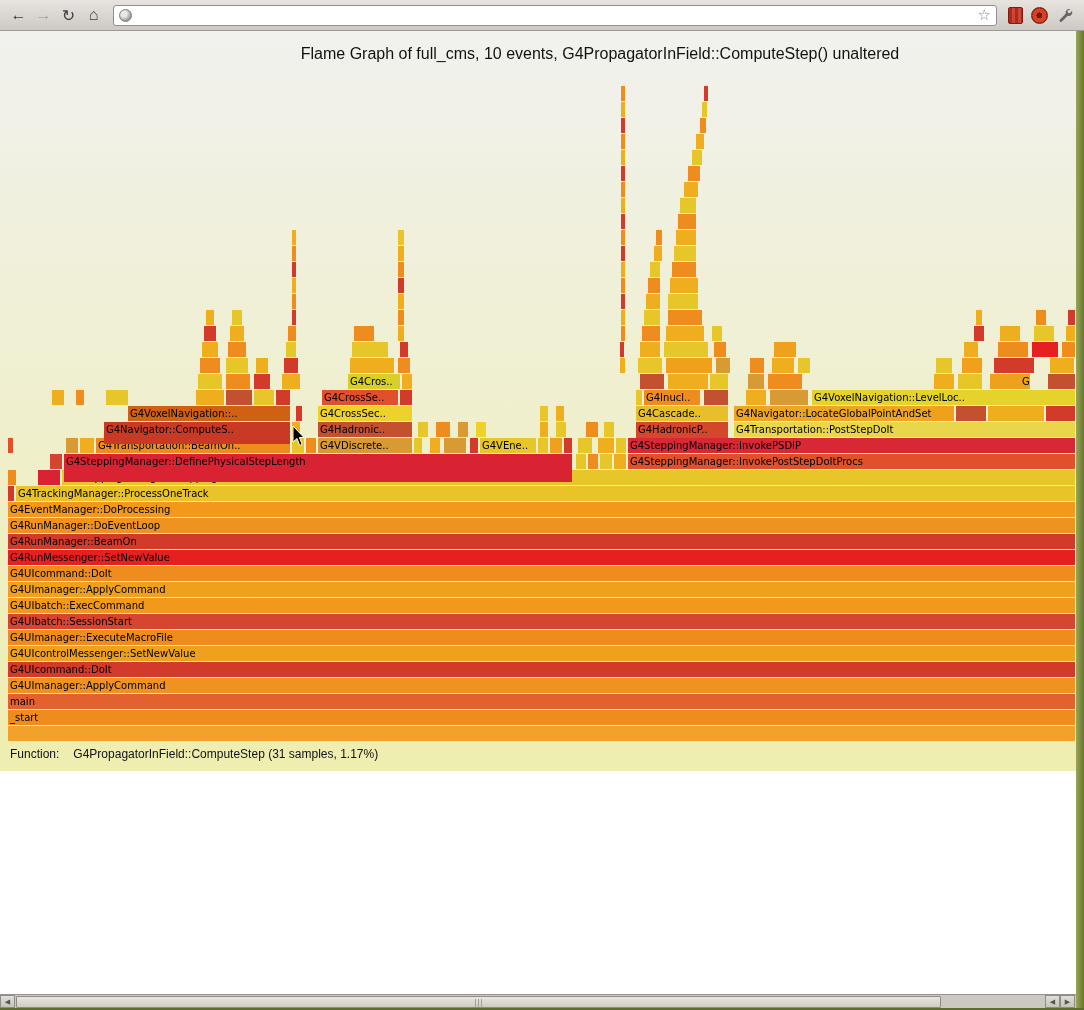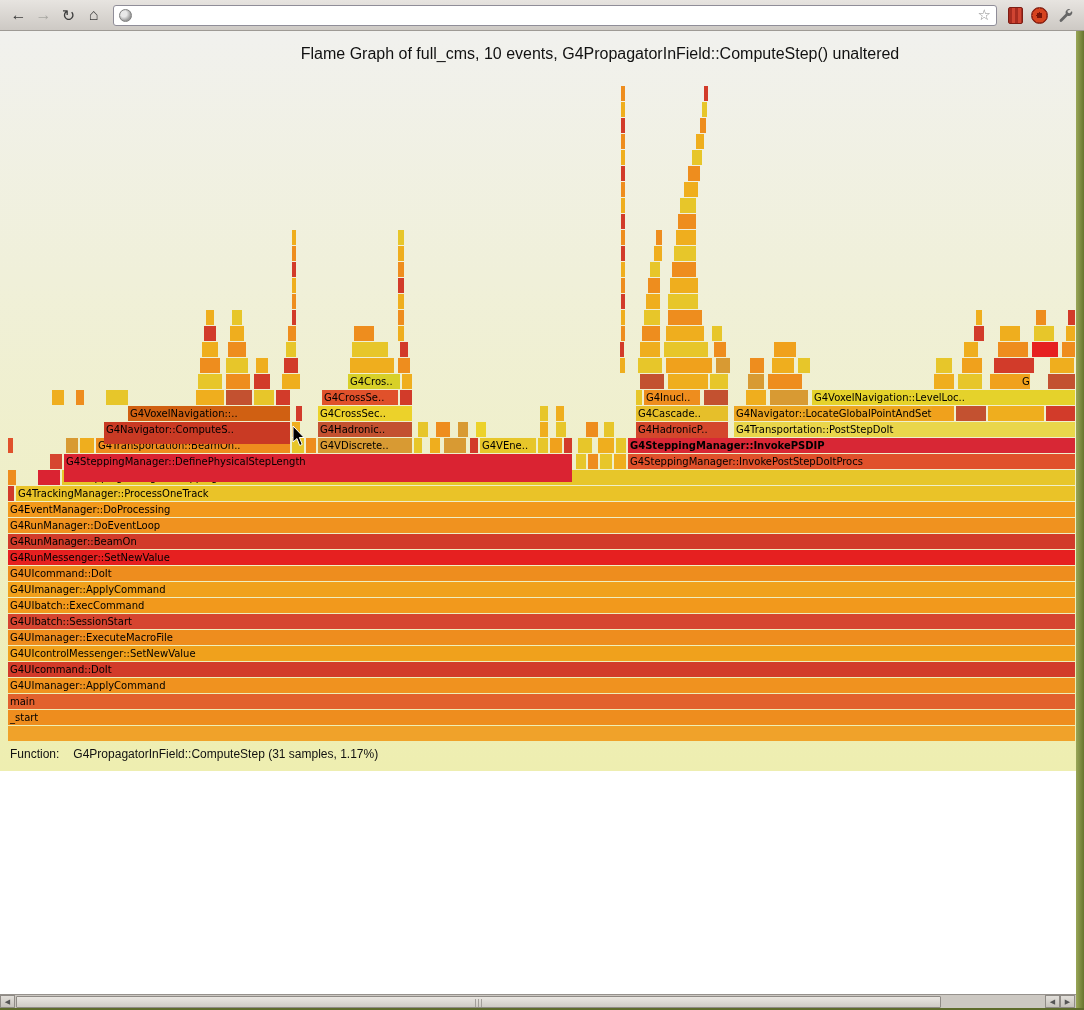--- a/index.html
+++ b/index.html
@@ -132,21 +132,21 @@
           <div class="fg-bar" style="left: 430px; top: 407px; width: 10px; height: 15px; background: rgb(239, 174, 30);"></div>
           <div class="fg-bar" style="left: 444px; top: 407px; width: 22px; height: 15px; background: rgb(216, 154, 51);"></div>
           <div class="fg-bar" style="left: 470px; top: 407px; width: 8px; height: 15px; background: rgb(210, 59, 42);"></div>
           <div class="fg-bar" style="left: 480px; top: 407px; width: 56px; height: 15px; background: rgb(231, 198, 42);">G4VEne..</div>
           <div class="fg-bar" style="left: 538px; top: 407px; width: 10px; height: 15px; background: rgb(231, 198, 42);"></div>
           <div class="fg-bar" style="left: 550px; top: 407px; width: 12px; height: 15px; background: rgb(240, 161, 28);"></div>
           <div class="fg-bar" style="left: 564px; top: 407px; width: 8px; height: 15px; background: rgb(210, 59, 42);"></div>
           <div class="fg-bar" style="left: 578px; top: 407px; width: 14px; height: 15px; background: rgb(231, 198, 42);"></div>
           <div class="fg-bar" style="left: 598px; top: 407px; width: 16px; height: 15px; background: rgb(239, 174, 30);"></div>
           <div class="fg-bar" style="left: 616px; top: 407px; width: 10px; height: 15px; background: rgb(231, 198, 42);"></div>
-          <div class="fg-bar" style="left: 628px; top: 407px; width: 447px; height: 15px; background: rgb(216, 39, 53); font-weight: bold;">G4SteppingManager::InvokePSDIP</div>
+          <div class="fg-bar" style="left: 628px; top: 407px; width: 447px; height: 15px; background: rgb(216, 39, 53);">G4SteppingManager::InvokePSDIP</div>
           <div class="fg-bar" style="left: 104px; top: 391px; width: 186px; height: 22px; background: rgb(201, 58, 36);">G4Navigator::ComputeS..</div>
           <div class="fg-bar" style="left: 292px; top: 391px; width: 8px; height: 15px; background: rgb(239, 174, 30);"></div>
           <div class="fg-bar" style="left: 318px; top: 391px; width: 94px; height: 15px; background: rgb(195, 81, 48);">G4Hadronic..</div>
           <div class="fg-bar" style="left: 418px; top: 391px; width: 10px; height: 15px; background: rgb(231, 198, 42);"></div>
           <div class="fg-bar" style="left: 436px; top: 391px; width: 14px; height: 15px; background: rgb(238, 141, 30);"></div>
           <div class="fg-bar" style="left: 458px; top: 391px; width: 10px; height: 15px; background: rgb(216, 154, 51);"></div>
           <div class="fg-bar" style="left: 476px; top: 391px; width: 10px; height: 15px; background: rgb(236, 210, 42);"></div>
           <div class="fg-bar" style="left: 540px; top: 391px; width: 8px; height: 15px; background: rgb(239, 174, 30);"></div>
           <div class="fg-bar" style="left: 556px; top: 391px; width: 10px; height: 15px; background: rgb(231, 198, 42);"></div>
           <div class="fg-bar" style="left: 586px; top: 391px; width: 12px; height: 15px; background: rgb(238, 141, 30);"></div>

